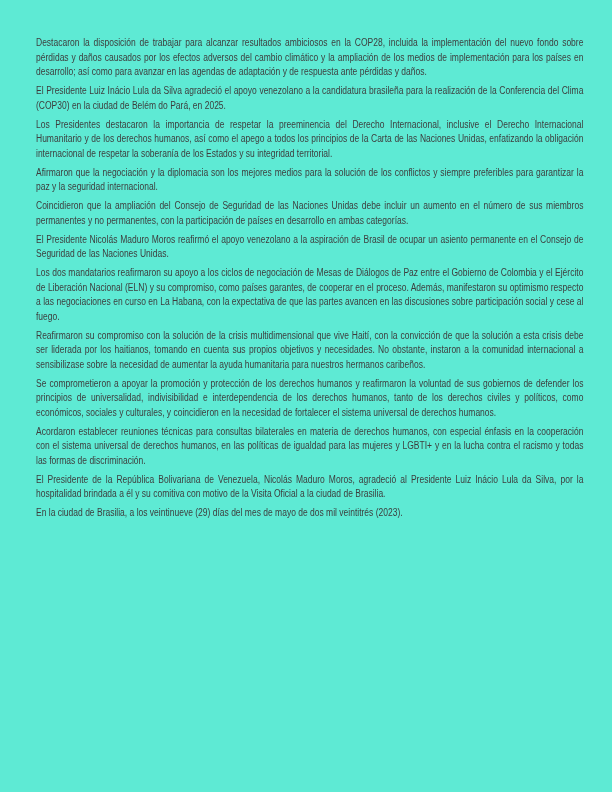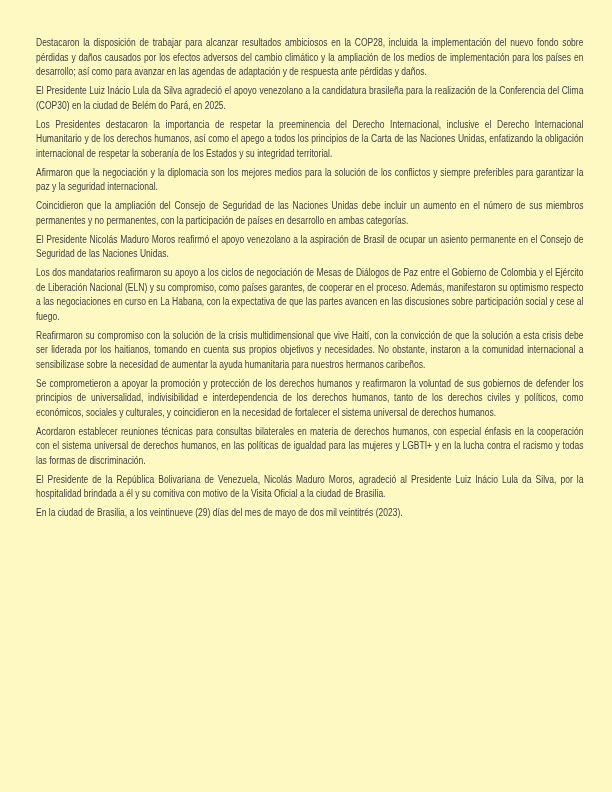--- a/index.html
+++ b/index.html
@@ -4,21 +4,21 @@
 <style>
   html, body {
     margin: 0;
     padding: 0;
     background: #ffffff;
   }
   .page {
     position: relative;
     width: 612px;
     height: 792px;
-    background: #fef9c3;
+    background: #5eead4;
     overflow: hidden;
     font-family: "Liberation Sans", sans-serif;
   }
   .doc-content {
     position: absolute;
     top: 36px;
     left: 36px;
     width: 644px;              
     transform: scaleX(0.85);   
     transform-origin: 0 0;

